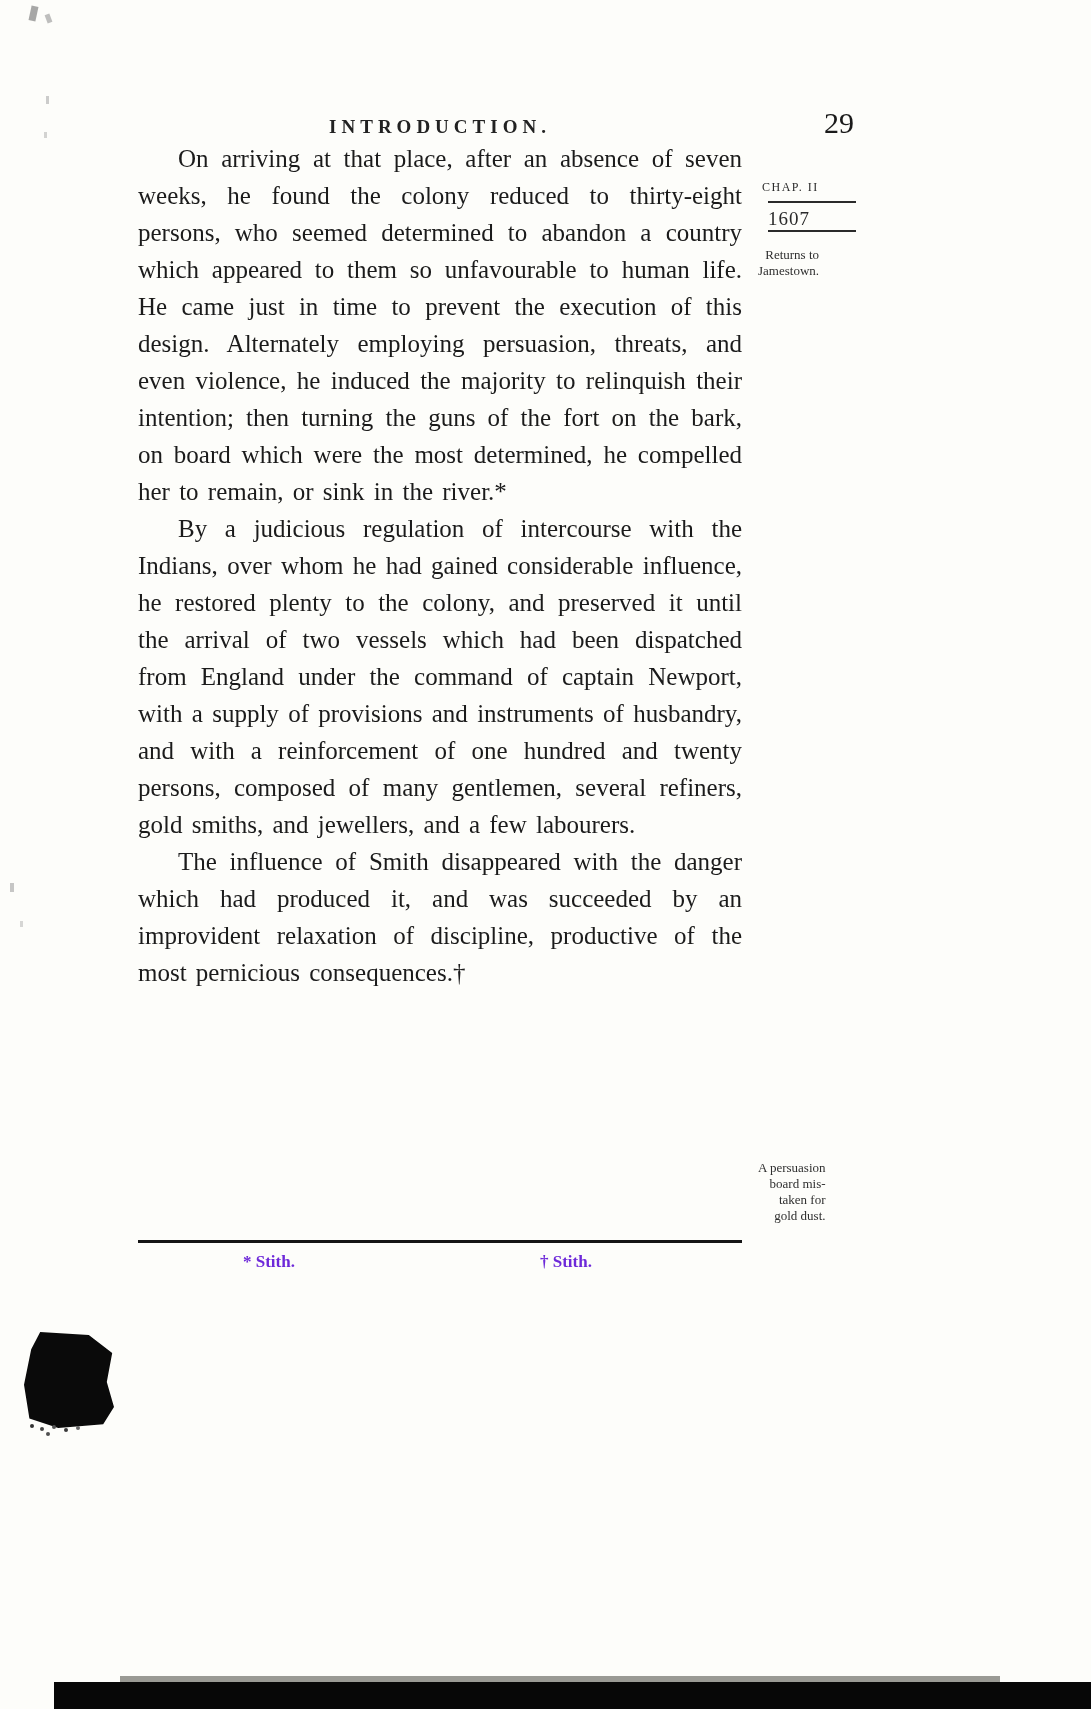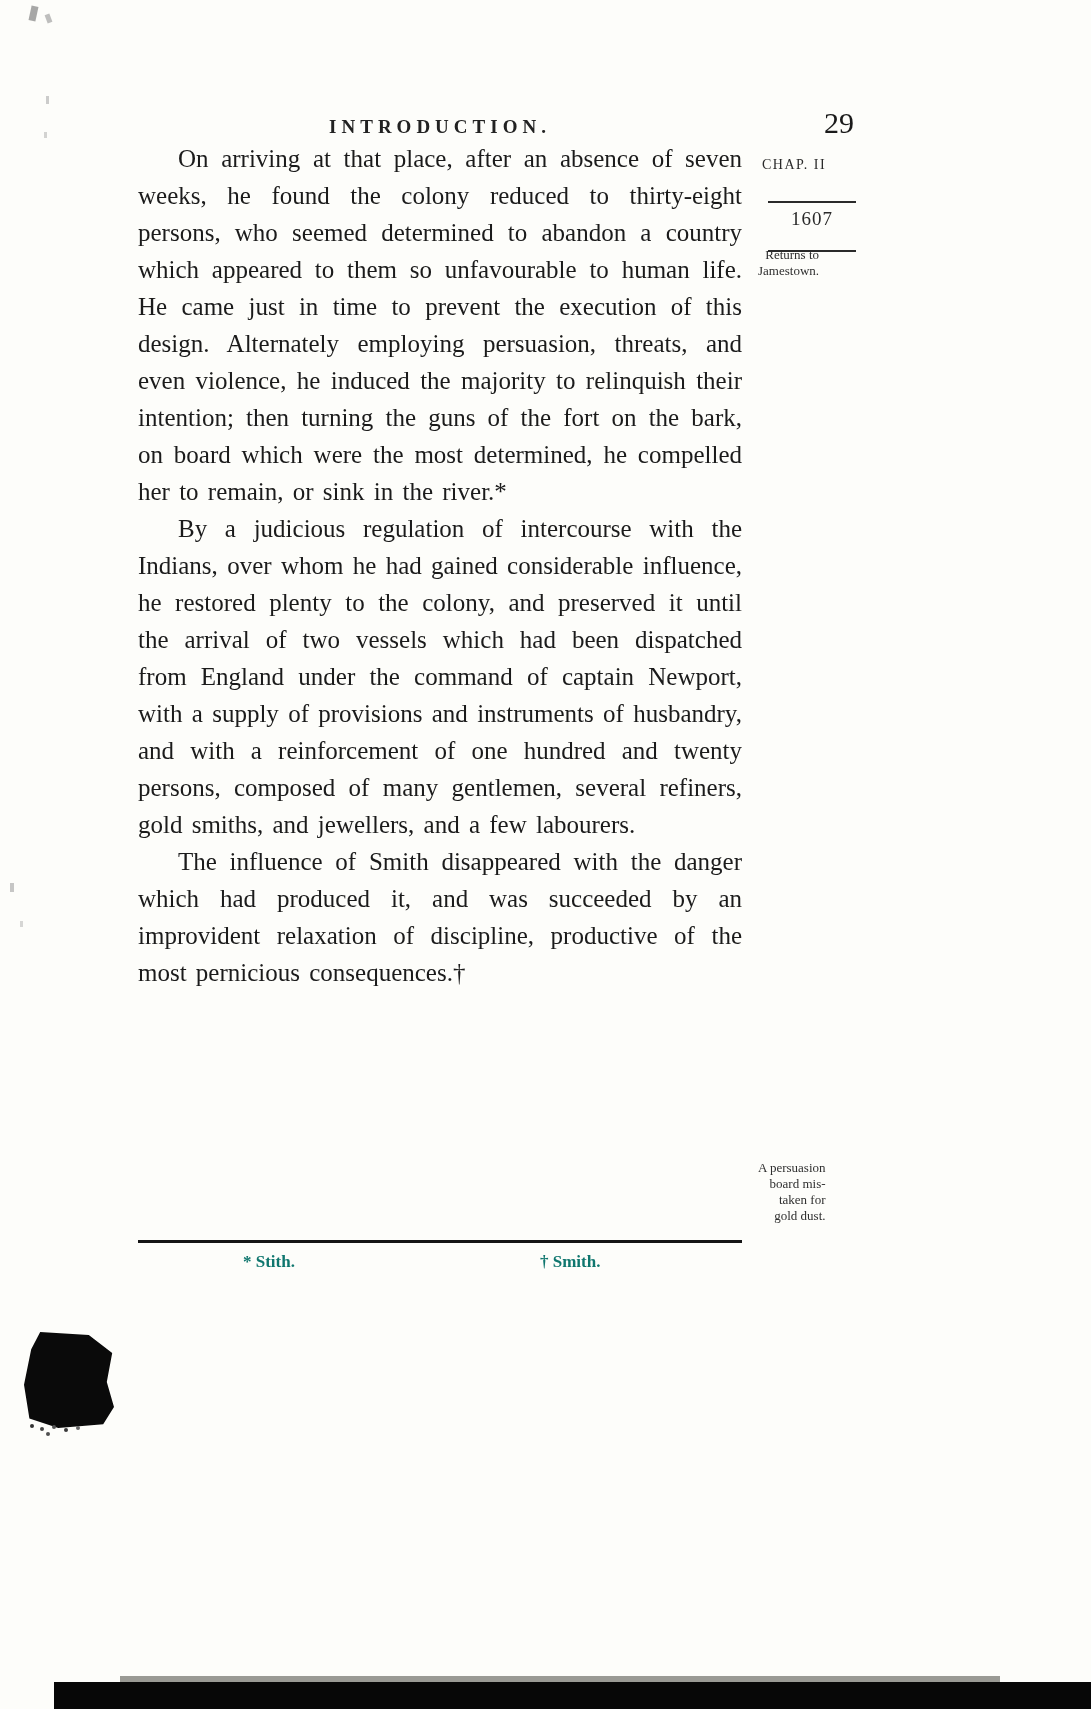--- a/index.html
+++ b/index.html
@@ -73,52 +73,51 @@
     background: #151515;
   }
   .footnotes {
     position: absolute;
     left: 138px;
     top: 1252px;
     width: 604px;
     height: 26px;
     font-size: 17px;
     font-weight: bold;
-    color: #0f766e;
+    color: #6d28d9;
   }
   .footnote-left  { position: absolute; left: 105px; top: 0; }
   .footnote-right { position: absolute; left: 402px; top: 0; }
 
   
   .margin-col {
     position: absolute;
     left: 756px;
     top: 0;
     width: 120px;
     color: #2a2a2a;
   }
   .margin-chapter {
     position: absolute;
-    top: 157px;
+    top: 180px;
     left: 6px;
-    font-size: 14px;
+    font-size: 12px;
     letter-spacing: 1.5px;
     text-align: right;
   }
   .margin-year {
     position: absolute;
     top: 201px;
     left: 12px;
     width: 88px;
-    text-align: center;
     font-size: 19px;
     letter-spacing: 1px;
     border-top: 2px solid #2a2a2a;
     border-bottom: 2px solid #2a2a2a;
-    padding: 5px 0 20px 0;
+    padding: 5px 0 0 0;
   }
   .margin-note {
     position: absolute;
     left: 2px;
     font-size: 13px;
     line-height: 16px;
     color: #2f2f2f;
     text-align: right;
   }
   .note-jamestown { top: 247px; }
@@ -202,21 +201,21 @@
 
   <div class="text-block">
     <p>On arriving at that place, after an absence of seven weeks, he found the colony reduced to thirty-eight persons, who seemed determined to abandon a country which appeared to them so unfavourable to human life.  He came just in time to prevent the execution of this design. Alternately employing persuasion, threats, and even violence, he induced the majority to relinquish their intention; then turning the guns of the fort on the bark, on board which were the most determined, he compelled her to remain, or sink in the river.*</p>
     <p>By a judicious regulation of intercourse with the Indians, over whom he had gained considerable influence, he restored plenty to the colony, and preserved it until the arrival of two vessels which had been dispatched from England under the command of captain Newport, with a supply of provisions and instruments of husbandry, and with a reinforcement of one hundred and twenty persons, composed of many gentlemen, several refiners, gold smiths, and jewellers, and a few labourers.</p>
     <p>The influence of Smith disappeared with the danger which had produced it, and was succeeded by an improvident relaxation of discipline, productive of the most pernicious consequences.†</p>
   </div>
 
   <div class="footnote-rule"></div>
   <div class="footnotes">
     <span class="footnote-left">* Stith.</span>
-    <span class="footnote-right">† Smith.</span>
+    <span class="footnote-right">† Stith.</span>
   </div>
 
   <div class="margin-col">
     <div class="margin-chapter">CHAP. II</div>
     <div class="margin-year">1607</div>
     <div class="margin-note note-jamestown">
       <div>Returns to</div>
       <div>Jamestown.</div>
     </div>
     <div class="margin-note note-gold">

